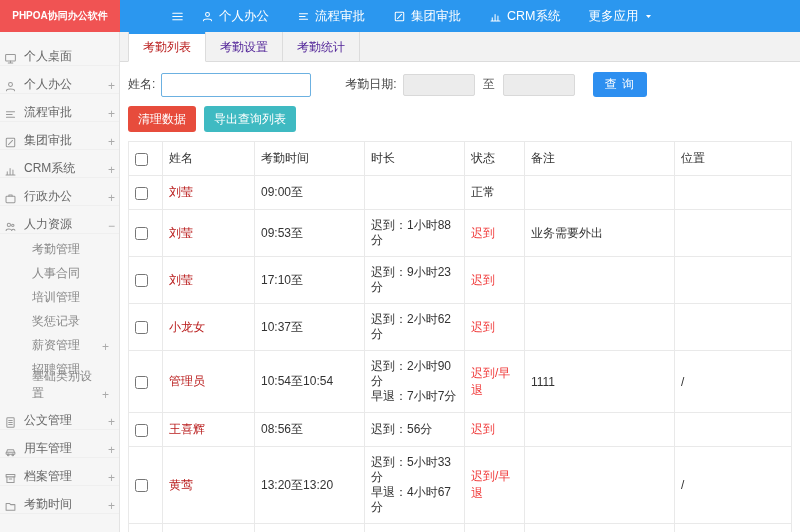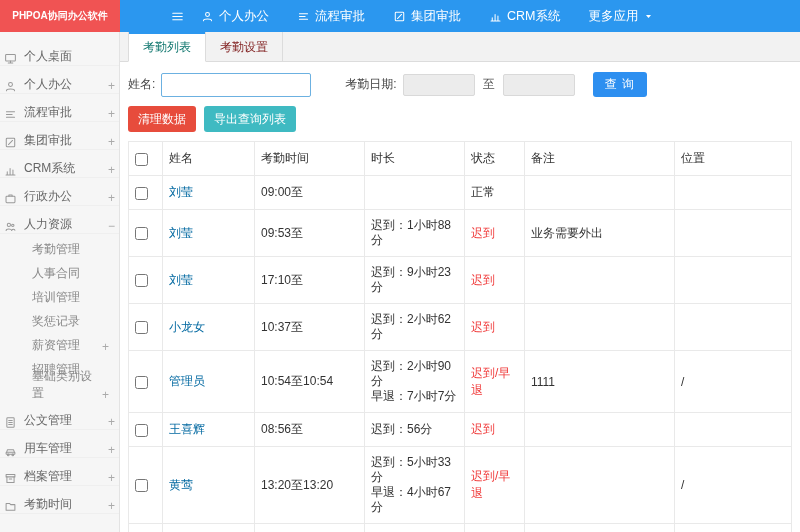--- a/index.html
+++ b/index.html
@@ -29,44 +29,44 @@
     border-right:1px solid #e3e3e3;box-sizing:border-box;padding-top:6px;overflow:hidden}
   .side-top{height:27px;display:flex;align-items:flex-end;padding:0 4px;color:#666;
     cursor:pointer;border-bottom:1px solid #efefef;background:#f6f6f6}
   .side-top .ico{width:13px;height:13px;margin-right:7px;color:#999}
   .side-top .lbl{flex:1;white-space:nowrap;overflow:hidden}
   .exp{color:#aaa;font-size:12px;margin-left:auto;padding-left:4px}
   .side-sub{height:24px;display:flex;align-items:flex-end;padding:0 10px 0 32px;color:#888;cursor:pointer}
   
   .main{position:absolute;top:32px;left:120px;right:0;bottom:0;background:#fff;overflow:hidden}
   .tabs{height:30px;background:#f2f2f2;border-bottom:1px solid #dcdcdc;display:flex;padding-left:8px;box-sizing:border-box}
-  .tab{padding:0 14px;line-height:30px;color:#7f1d1d;border-right:1px solid #dcdcdc;cursor:pointer;white-space:nowrap}
+  .tab{padding:0 14px;line-height:30px;color:#4c1d95;border-right:1px solid #dcdcdc;cursor:pointer;white-space:nowrap}
   .tab.active{background:#fff;box-shadow:inset 0 2px 0 #2b97ef;border-left:1px solid #dcdcdc;
-    margin-bottom:-1px;border-bottom:1px solid #fff;color:#0f766e}
+    margin-bottom:-1px;border-bottom:1px solid #fff;color:#b91c1c}
   .filter-bar{display:flex;align-items:center;padding:10px 8px 9px;gap:6px;color:#444}
   .name-input{width:150px;height:24px;border:1px solid #6cb1e1;border-radius:2px;
     padding:0 6px;box-sizing:border-box;outline:none;font-size:12px}
   .date-label{margin-left:28px}
   .date-input{width:72px;height:22px;border:1px solid #d9d9d9;background:#ececec;border-radius:2px;
     box-sizing:border-box;padding:0 5px;font-size:12px;outline:none}
   .to{margin:0 2px;color:#555}
   .search-btn{margin-left:12px;background:#2d8ff0;color:#fff;border:none;border-radius:3px;
     height:25px;padding:0 12px;font-size:12px;cursor:pointer;letter-spacing:1px}
   .action-bar{display:flex;gap:8px;padding:0 8px 9px}
   .btn-danger,.btn-teal{height:26px;padding:0 10px;border:none;border-radius:3px;color:#fff;
     font-size:12px;cursor:pointer;white-space:nowrap}
   .btn-danger{background:#e74c3c}
   .btn-teal{background:#3fbac2}
   
   .grid{border-collapse:collapse;table-layout:fixed;width:664px;margin:0 8px;font-size:12px}
   .grid th,.grid td{border:1px solid #e9e9e9;padding:8px 6px;text-align:left;
     vertical-align:middle;overflow:hidden}
   .grid th{font-weight:normal;color:#333;background:#fff;white-space:nowrap}
   .grid input[type=checkbox]{width:13px;height:13px;margin:0;vertical-align:middle}
-  .link{color:#0369a1;cursor:pointer}
+  .link{color:#b91c1c;cursor:pointer}
   .red{color:#f03b3b}
   .dur{white-space:pre-line;line-height:15px}
   .grid td{color:#333}
 </style>
 </head>
 <body>
 
 <header class="navbar">
   <div class="logo">PHPOA协同办公软件</div>
   <div class="menu-toggle" id="menu-toggle">
@@ -254,20 +254,21 @@
       </span>
       <span class="lbl">考勤时间</span>
       <span class="exp">+</span>
     </div>
   </aside>
 
 <main class="main">
   <div class="tabs" id="tabs">
       <div class="tab active">考勤列表</div>
       <div class="tab">考勤设置</div>
+      <div class="tab">考勤统计</div>
     </div>
 
   <div class="filter-bar">
     <label>姓名:</label>
     <input class="name-input" type="text" value="" style="">
     <label class="date-label">考勤日期:</label>
     <input class="date-input" type="text" value="" style="">
     <span class="to">至</span>
     <input class="date-input" type="text" value="" style="">
     <button class="search-btn">查 询</button>

